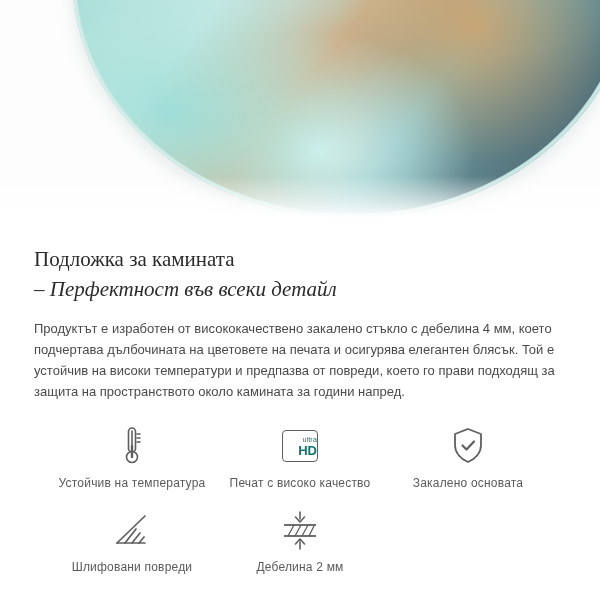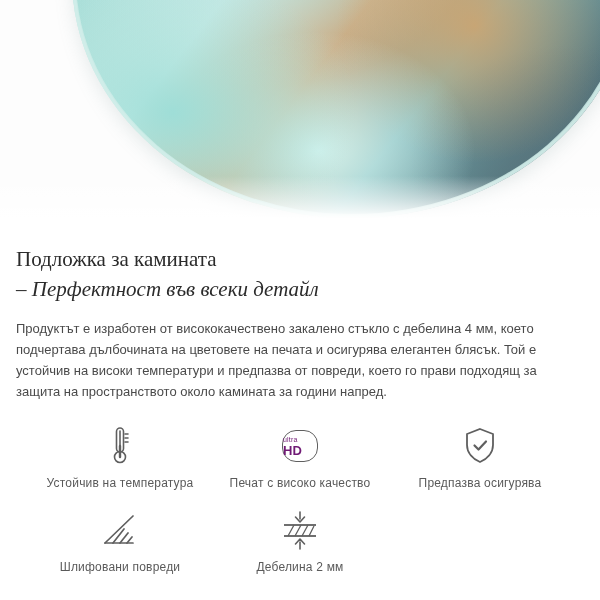--- a/index.html
+++ b/index.html
@@ -76,21 +76,21 @@
     position: absolute;
     left: 0;
     bottom: 0;
     width: 600px;
     height: 52px;
     background: linear-gradient(to bottom, rgba(255,255,255,0) 0%, #ffffff 82%);
   }
 
   
   .content {
-    padding: 0 16px;
+    padding: 0 34px;
   }
   .headline {
     font-family: "Liberation Serif", serif;
     font-size: 21px;
     line-height: 30px;
     color: #2b2b2b;
     margin: 16px 0 0 0;
     font-weight: normal;
   }
   .headline .l2 { display: block; font-style: italic; }
@@ -125,26 +125,26 @@
   }
   .feature-label {
     font-size: 12px;
     color: #5a5a5a;
     letter-spacing: 0.2px;
   }
   .ultrahd {
     width: 34px;
     height: 30px;
     border: 1.6px solid #5f5f5f;
-    border-radius: 14px;
+    border-radius: 4px;
     display: flex;
     flex-direction: column;
-    align-items: flex-start;
+    align-items: flex-end;
     justify-content: center;
-    color: #701a75;
+    color: #0f766e;
     line-height: 1;
   }
   .ultrahd .u1 { font-size: 7px; letter-spacing: .2px; }
   .ultrahd .u2 { font-size: 13px; font-weight: bold; margin-top: 1px; }
 </style>
 </head>
 <body>
 
 <div class="page">
 
@@ -190,21 +190,21 @@
         <div class="feature-label">Печат с високо качество</div>
       </div>
 
       <div class="feature">
         <div class="feature-icon">
           <svg width="34" height="40" viewBox="0 0 34 40" fill="none" stroke="#5f5f5f" stroke-width="1.8">
             <path d="M17 3 L30 8 v11 c0 8-6 14-13 17 C10 33 4 27 4 19 V8 Z"></path>
             <path d="M11.5 19.5 l4 4 l7.5 -8" stroke-width="2.2" stroke-linecap="round" stroke-linejoin="round"></path>
           </svg>
         </div>
-        <div class="feature-label">Предпазва осигурява</div>
+        <div class="feature-label">Закалено основата</div>
       </div>
 
 
       <div class="feature">
         <div class="feature-icon">
           <svg width="36" height="34" viewBox="0 0 36 34" fill="none" stroke="#5f5f5f" stroke-width="1.7">
             <path d="M3 30 L31 3" stroke-linecap="round"></path>
             <path d="M3 30 L31 30" stroke-linecap="round"></path>
             <path d="M11 30 L22 16" stroke-linecap="round"></path>
             <path d="M18 30 L26 20" stroke-linecap="round"></path>

